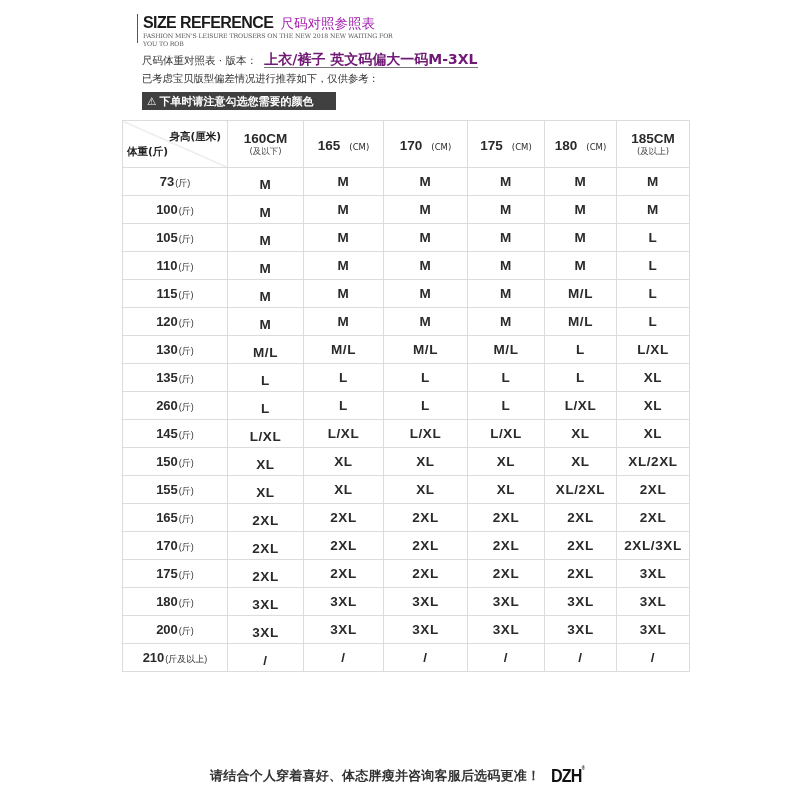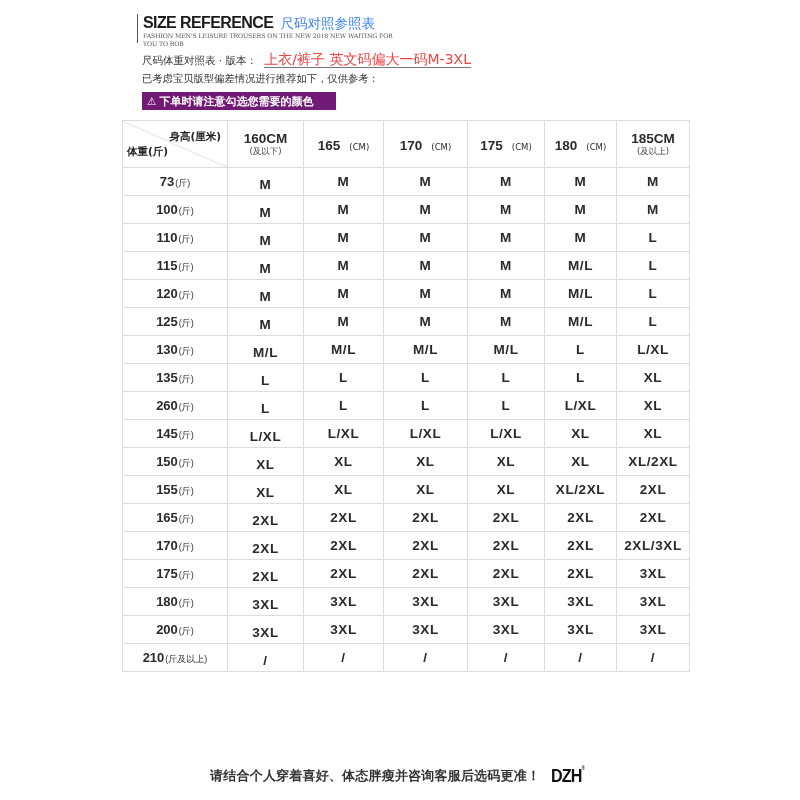--- a/index.html
+++ b/index.html
@@ -3,29 +3,29 @@
   <meta charset="utf-8">
   <style>
     * { box-sizing: border-box; margin: 0; padding: 0; }
     html, body { width: 800px; height: 800px; background: #ffffff; overflow: hidden; }
     body { position: relative; font-family: "DejaVu Sans", "Liberation Sans", sans-serif; color: #222; }
 
     .header { position: absolute; left: 137px; top: 13px; width: 460px; }
     .header .bar { position: absolute; left: 0; top: 1px; width: 1px; height: 29px; background: #555; }
     .header .title-line { position: absolute; left: 6px; top: 0; white-space: nowrap; }
     .header .title-en { font-family: "Liberation Sans", sans-serif; font-weight: 700; font-size: 16px; letter-spacing: -0.6px; color: #1a1a1a; }
-    .header .title-cn { font-size: 13.5px; color: #3b82f6; margin-left: 2px; }
+    .header .title-cn { font-size: 13.5px; color: #a21caf; margin-left: 2px; }
     .header .subtitle { position: absolute; left: 6px; top: 19px; width: 250px; font-family: "DejaVu Serif", "Liberation Serif", serif; font-size: 6.2px; line-height: 7.5px; color: #555; letter-spacing: -0.1px; text-transform: uppercase; }
 
     .version-line { position: absolute; left: 142px; top: 52px; white-space: nowrap; font-size: 10.5px; color: #333; }
     .version-line .label { vertical-align: baseline; }
-    .version-line .value { display: inline-block; margin-left: 4px; font-size: 14px; font-weight: 400; color: #ef4444; border-bottom: 1px solid #777; line-height: 15px; padding-bottom: 0px; }
+    .version-line .value { display: inline-block; margin-left: 4px; font-size: 14px; font-weight: 700; color: #701a75; border-bottom: 1px solid #777; line-height: 15px; padding-bottom: 0px; }
     .note-line { position: absolute; left: 142px; top: 72px; white-space: nowrap; font-size: 10.3px; color: #333; }
 
-    .warning-banner { position: absolute; left: 142px; top: 92px; width: 194px; height: 18px; background: #701a75; color: #ffffff; font-size: 11px; font-weight: 700; line-height: 18px; padding-left: 5px; white-space: nowrap; }
+    .warning-banner { position: absolute; left: 142px; top: 92px; width: 194px; height: 18px; background: #404040; color: #ffffff; font-size: 11px; font-weight: 700; line-height: 18px; padding-left: 5px; white-space: nowrap; }
     .warning-banner .warn-icon { font-size: 10.5px; margin-right: 3px; font-weight: 400; }
 
     table.size-table { position: absolute; left: 122px; top: 120px; border-collapse: collapse; table-layout: fixed; }
     table.size-table td, table.size-table th { border: 1px solid #dcdcdc; text-align: center; vertical-align: middle; padding: 0; color: #2a2a2a; }
     table.size-table th { font-weight: 700; }
     .corner-cell { position: relative; background: linear-gradient(to top right, transparent calc(50% - 0.6px), #cfcfcf 50%, transparent calc(50% + 0.6px)); }
     .corner-cell .top-label { position: absolute; right: 6px; top: 9px; font-size: 10.5px; font-weight: 700; color: #222; white-space: nowrap; }
     .corner-cell .bottom-label { position: absolute; left: 4px; bottom: 8px; font-size: 10.5px; font-weight: 700; color: #222; white-space: nowrap; }
     .height-head .main { display: block; font-size: 13.5px; font-weight: 700; font-family: "Liberation Sans", sans-serif; line-height: 15px; }
     .height-head .sub { display: block; font-size: 8.5px; font-weight: 400; color: #444; line-height: 11px; }
@@ -105,49 +105,49 @@
       </tr>
       <tr style="height: 28px;">
         <td class="weight-cell"><span>100</span><span class="unit">(斤)</span></td>
         <td class="size-cell first-col">M</td>
         <td class="size-cell">M</td>
         <td class="size-cell">M</td>
         <td class="size-cell">M</td>
         <td class="size-cell">M</td>
         <td class="size-cell">M</td>
       </tr>
+      <tr style="height: 28px;">
+        <td class="weight-cell"><span>105</span><span class="unit">(斤)</span></td>
+        <td class="size-cell first-col">M</td>
+        <td class="size-cell">M</td>
+        <td class="size-cell">M</td>
+        <td class="size-cell">M</td>
+        <td class="size-cell">M</td>
+        <td class="size-cell">L</td>
+      </tr>
       <tr style="height: 28px; margin-top: 44px;">
         <td class="weight-cell"><span>110</span><span class="unit">(斤)</span></td>
         <td class="size-cell first-col">M</td>
         <td class="size-cell">M</td>
         <td class="size-cell">M</td>
         <td class="size-cell">M</td>
         <td class="size-cell">M</td>
         <td class="size-cell">L</td>
       </tr>
       <tr style="height: 28px;">
         <td class="weight-cell"><span>115</span><span class="unit">(斤)</span></td>
         <td class="size-cell first-col">M</td>
         <td class="size-cell">M</td>
         <td class="size-cell">M</td>
         <td class="size-cell">M</td>
         <td class="size-cell">M/L</td>
         <td class="size-cell">L</td>
       </tr>
       <tr style="height: 28px;">
         <td class="weight-cell"><span>120</span><span class="unit">(斤)</span></td>
-        <td class="size-cell first-col">M</td>
-        <td class="size-cell">M</td>
-        <td class="size-cell">M</td>
-        <td class="size-cell">M</td>
-        <td class="size-cell">M/L</td>
-        <td class="size-cell">L</td>
-      </tr>
-      <tr style="height: 28px;">
-        <td class="weight-cell"><span>125</span><span class="unit">(斤)</span></td>
         <td class="size-cell first-col">M</td>
         <td class="size-cell">M</td>
         <td class="size-cell">M</td>
         <td class="size-cell">M</td>
         <td class="size-cell">M/L</td>
         <td class="size-cell">L</td>
       </tr>
       <tr style="height: 28px;">
         <td class="weight-cell"><span>130</span><span class="unit">(斤)</span></td>
         <td class="size-cell first-col">M/L</td>

